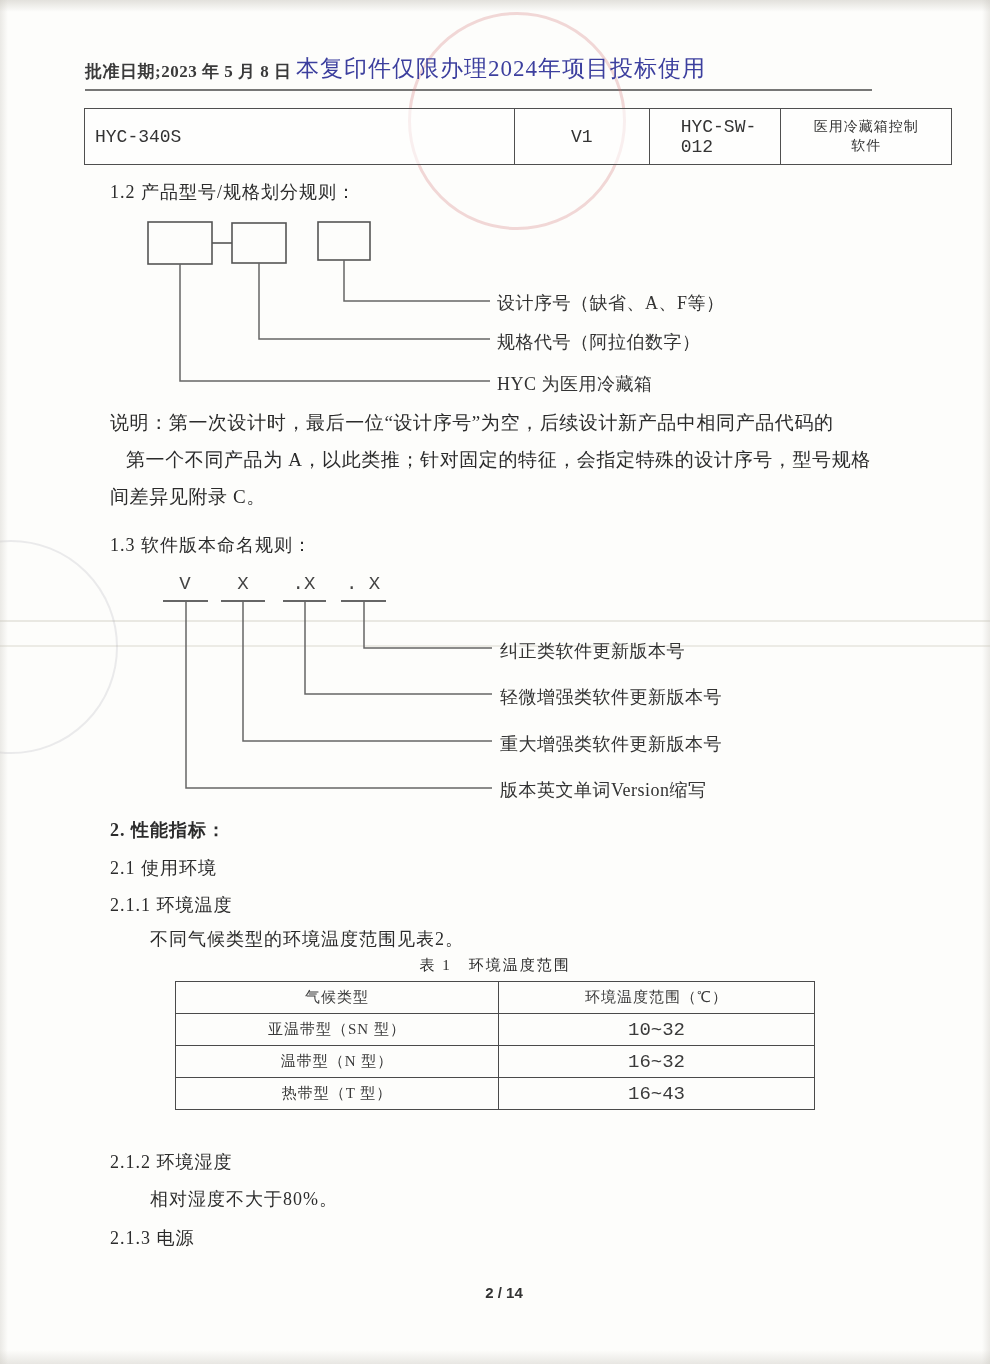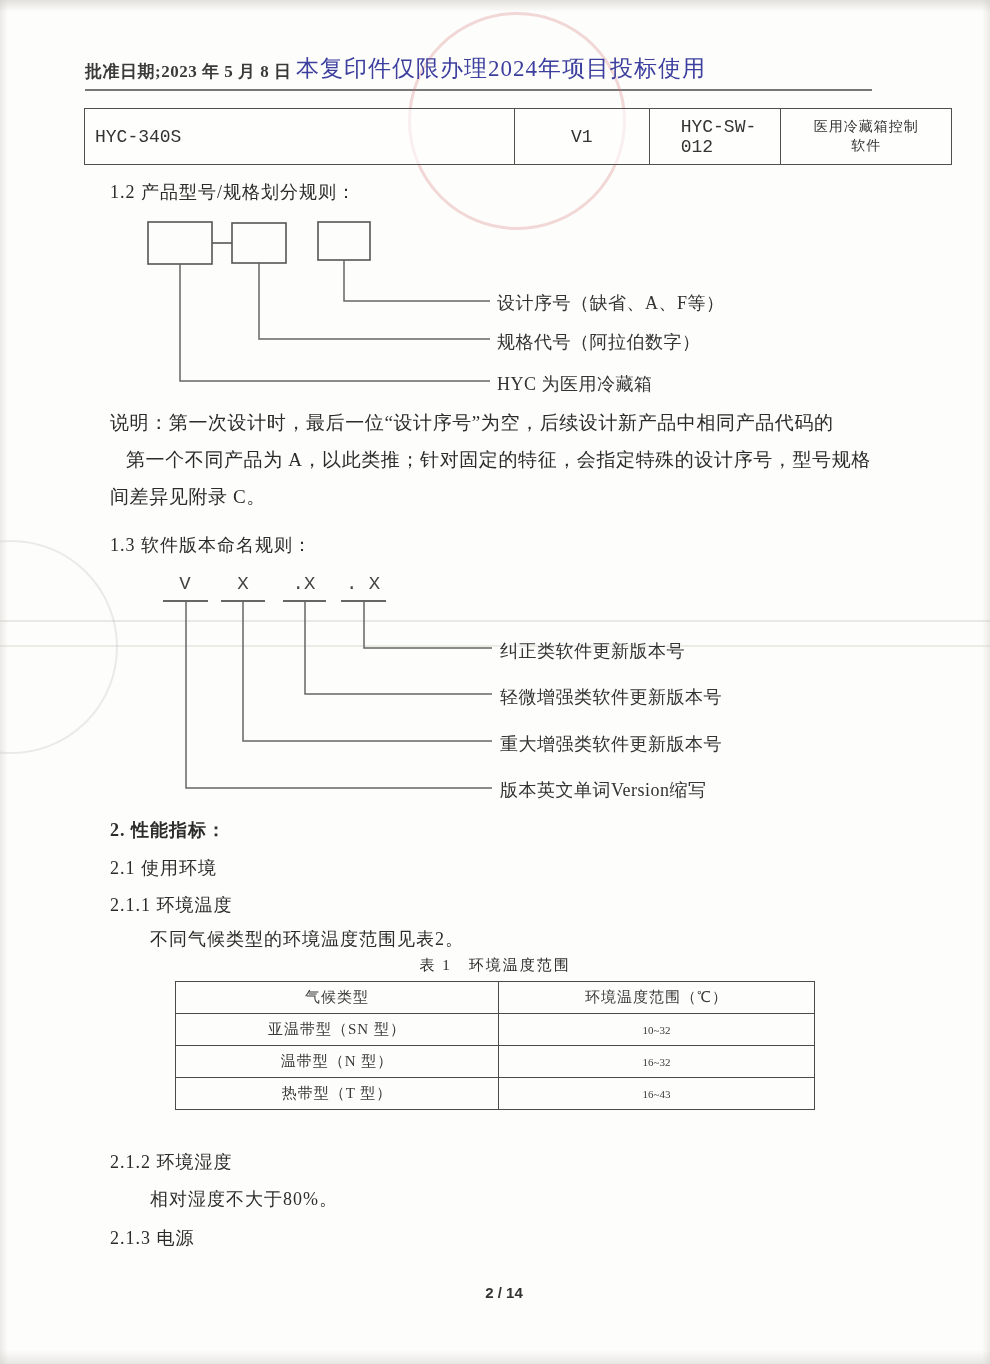--- a/index.html
+++ b/index.html
@@ -41,21 +41,21 @@
   .diag-label{font-size:18px;letter-spacing:0.5px;color:#333;}
   .vtoken{font-family:"Liberation Mono",monospace;font-size:19px;color:#444;
     transform:translateX(-50%);}
 
   
   .t1-title{left:175px;top:956px;width:640px;text-align:center;font-size:15px;
     font-weight:normal;letter-spacing:2px;color:#2c2c2c;}
   table.t1{left:175px;top:981px;width:640px;border-collapse:collapse;position:absolute;}
   table.t1 td{border:1.5px solid #4a4a4a;text-align:center;font-size:15px;color:#3a3a3a;
     height:29px;letter-spacing:1px;}
-  table.t1 td.val{font-family:Liberation Serif, serif;font-size:11px;letter-spacing:0;}
+  table.t1 td.val{font-family:Liberation Mono, monospace;font-size:19px;letter-spacing:0;}
   table.t1 .c1{width:320px;}
 
   .footer-page{left:9px;top:1284px;width:990px;text-align:center;
     font-family:"Liberation Sans",sans-serif;font-weight:bold;font-size:15px;color:#333;}
 
   
   .edge{pointer-events:none;}
   .edge-top{left:0;top:0;width:990px;height:12px;
     background:linear-gradient(to bottom,rgba(200,197,190,0.5),rgba(200,197,190,0));}
   .edge-bottom{left:0;top:1350px;width:990px;height:14px;

